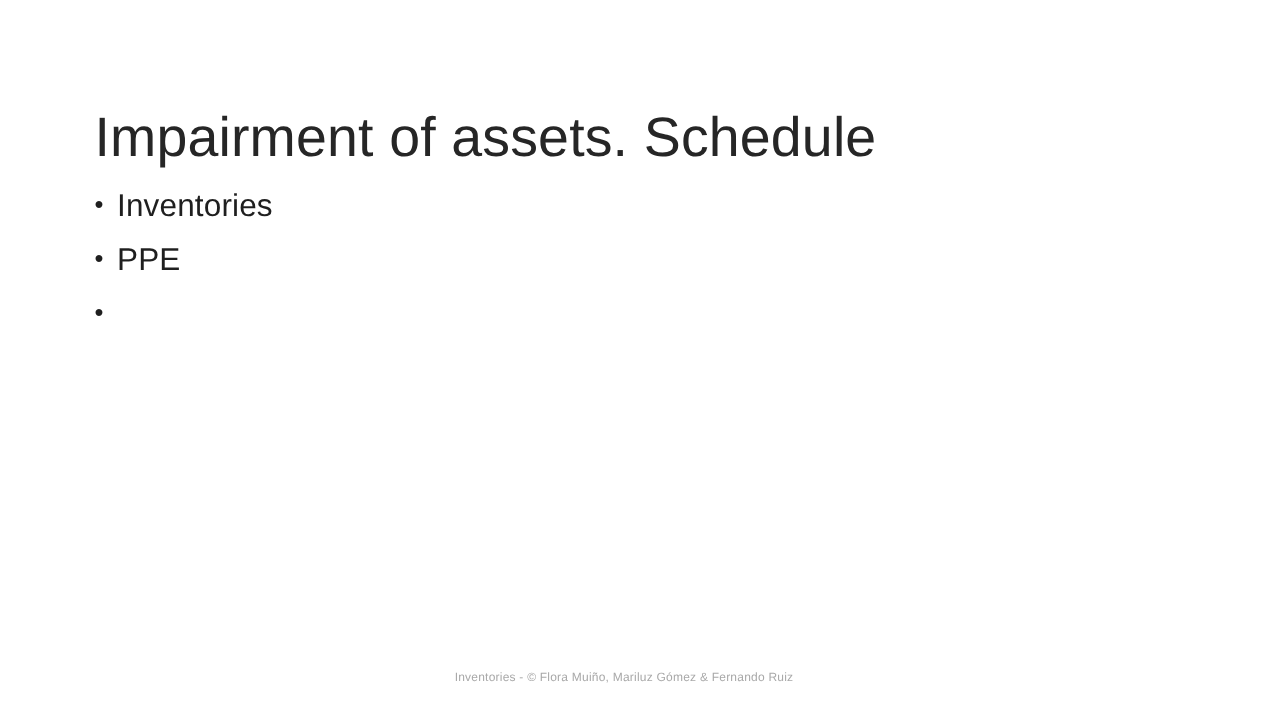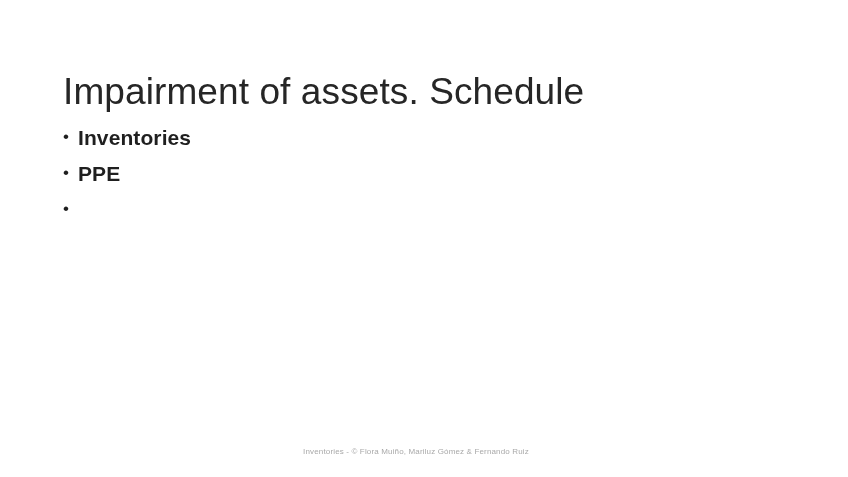--- a/index.html
+++ b/index.html
@@ -55,21 +55,20 @@
     display: inline-block;
     width: 15px;
     flex: 0 0 15px;
     font-size: 17px;
     line-height: 1.2;
     color: #1f1f1f;
   }
   .bullet-label {
     display: inline-block;
     letter-spacing: 0.1px;
-    font-weight: bold;
   }
   .slide-footer {
     position: absolute;
     left: 0;
     right: 12px;
     top: 447px;
     text-align: center;
     font-size: 8px;
     line-height: 1.2;
     letter-spacing: 0.15px;

